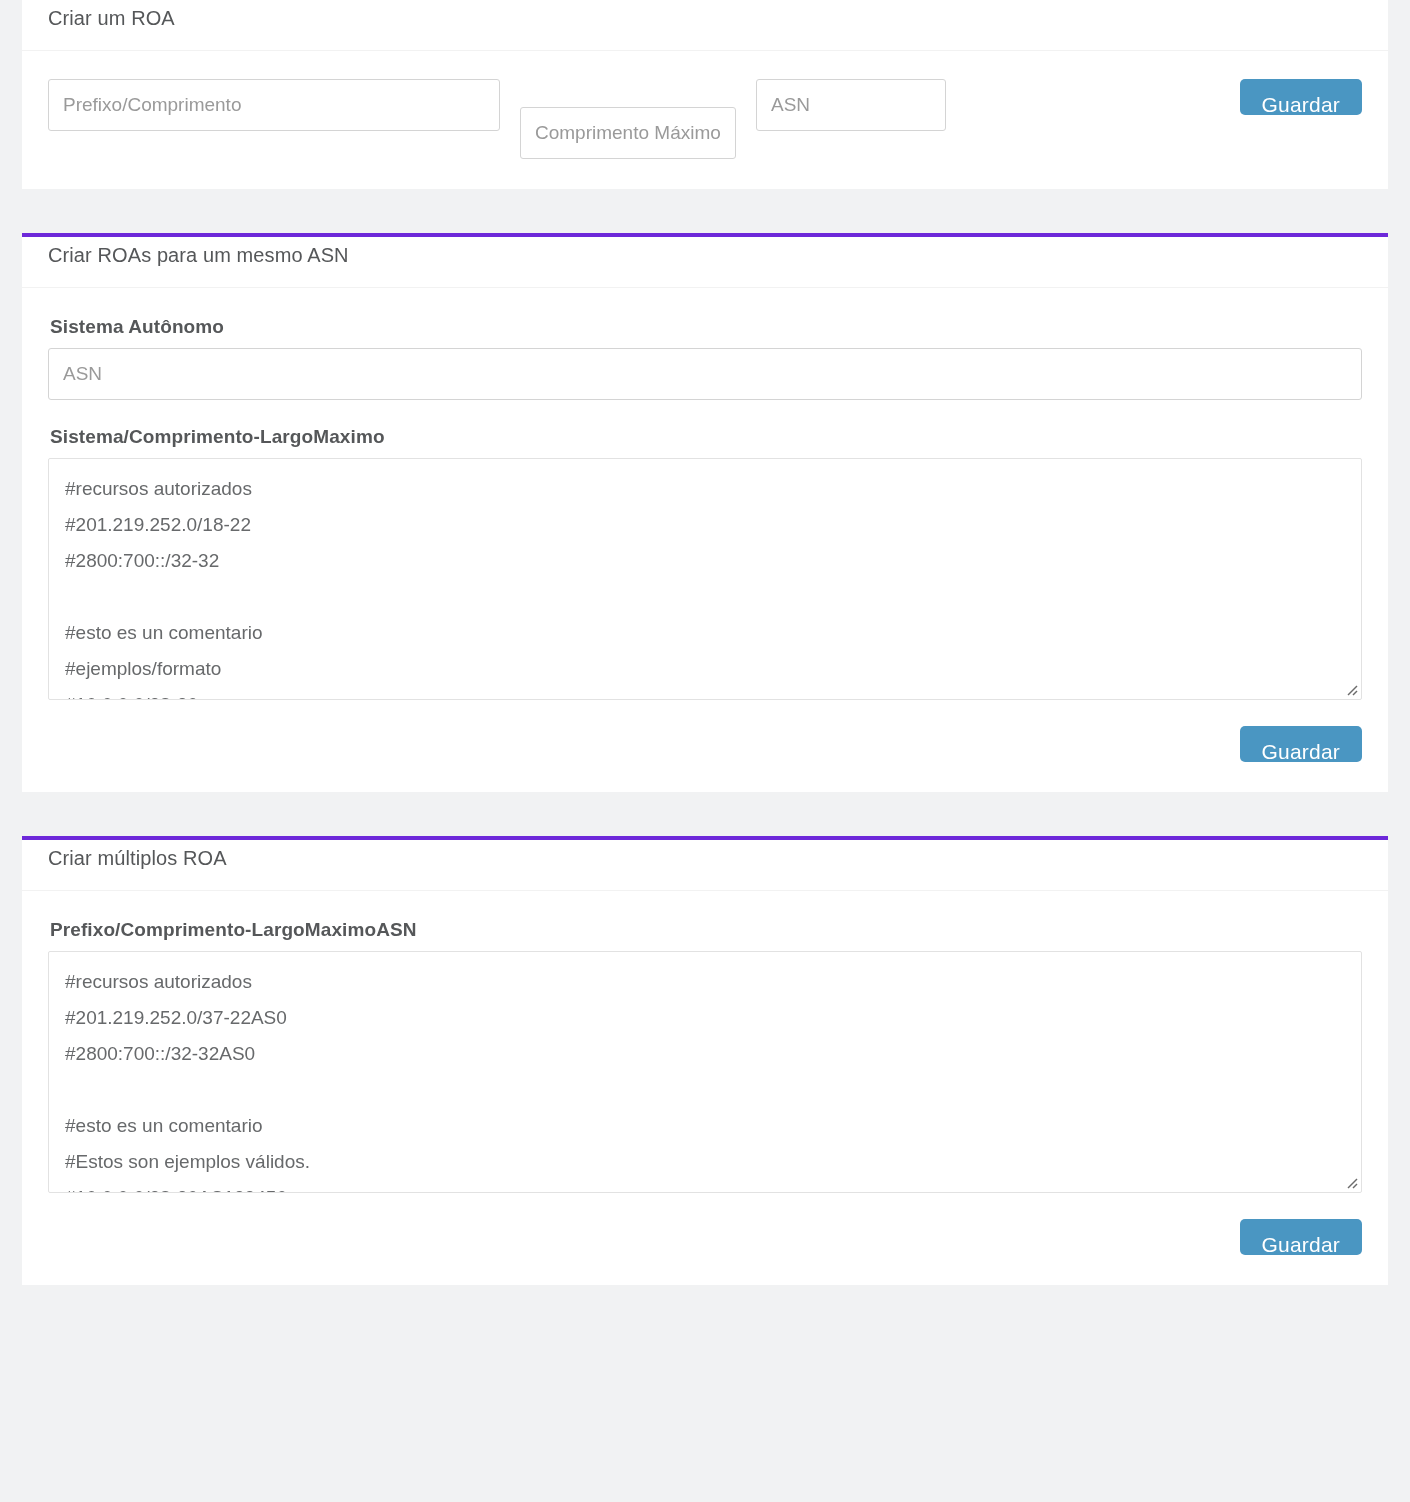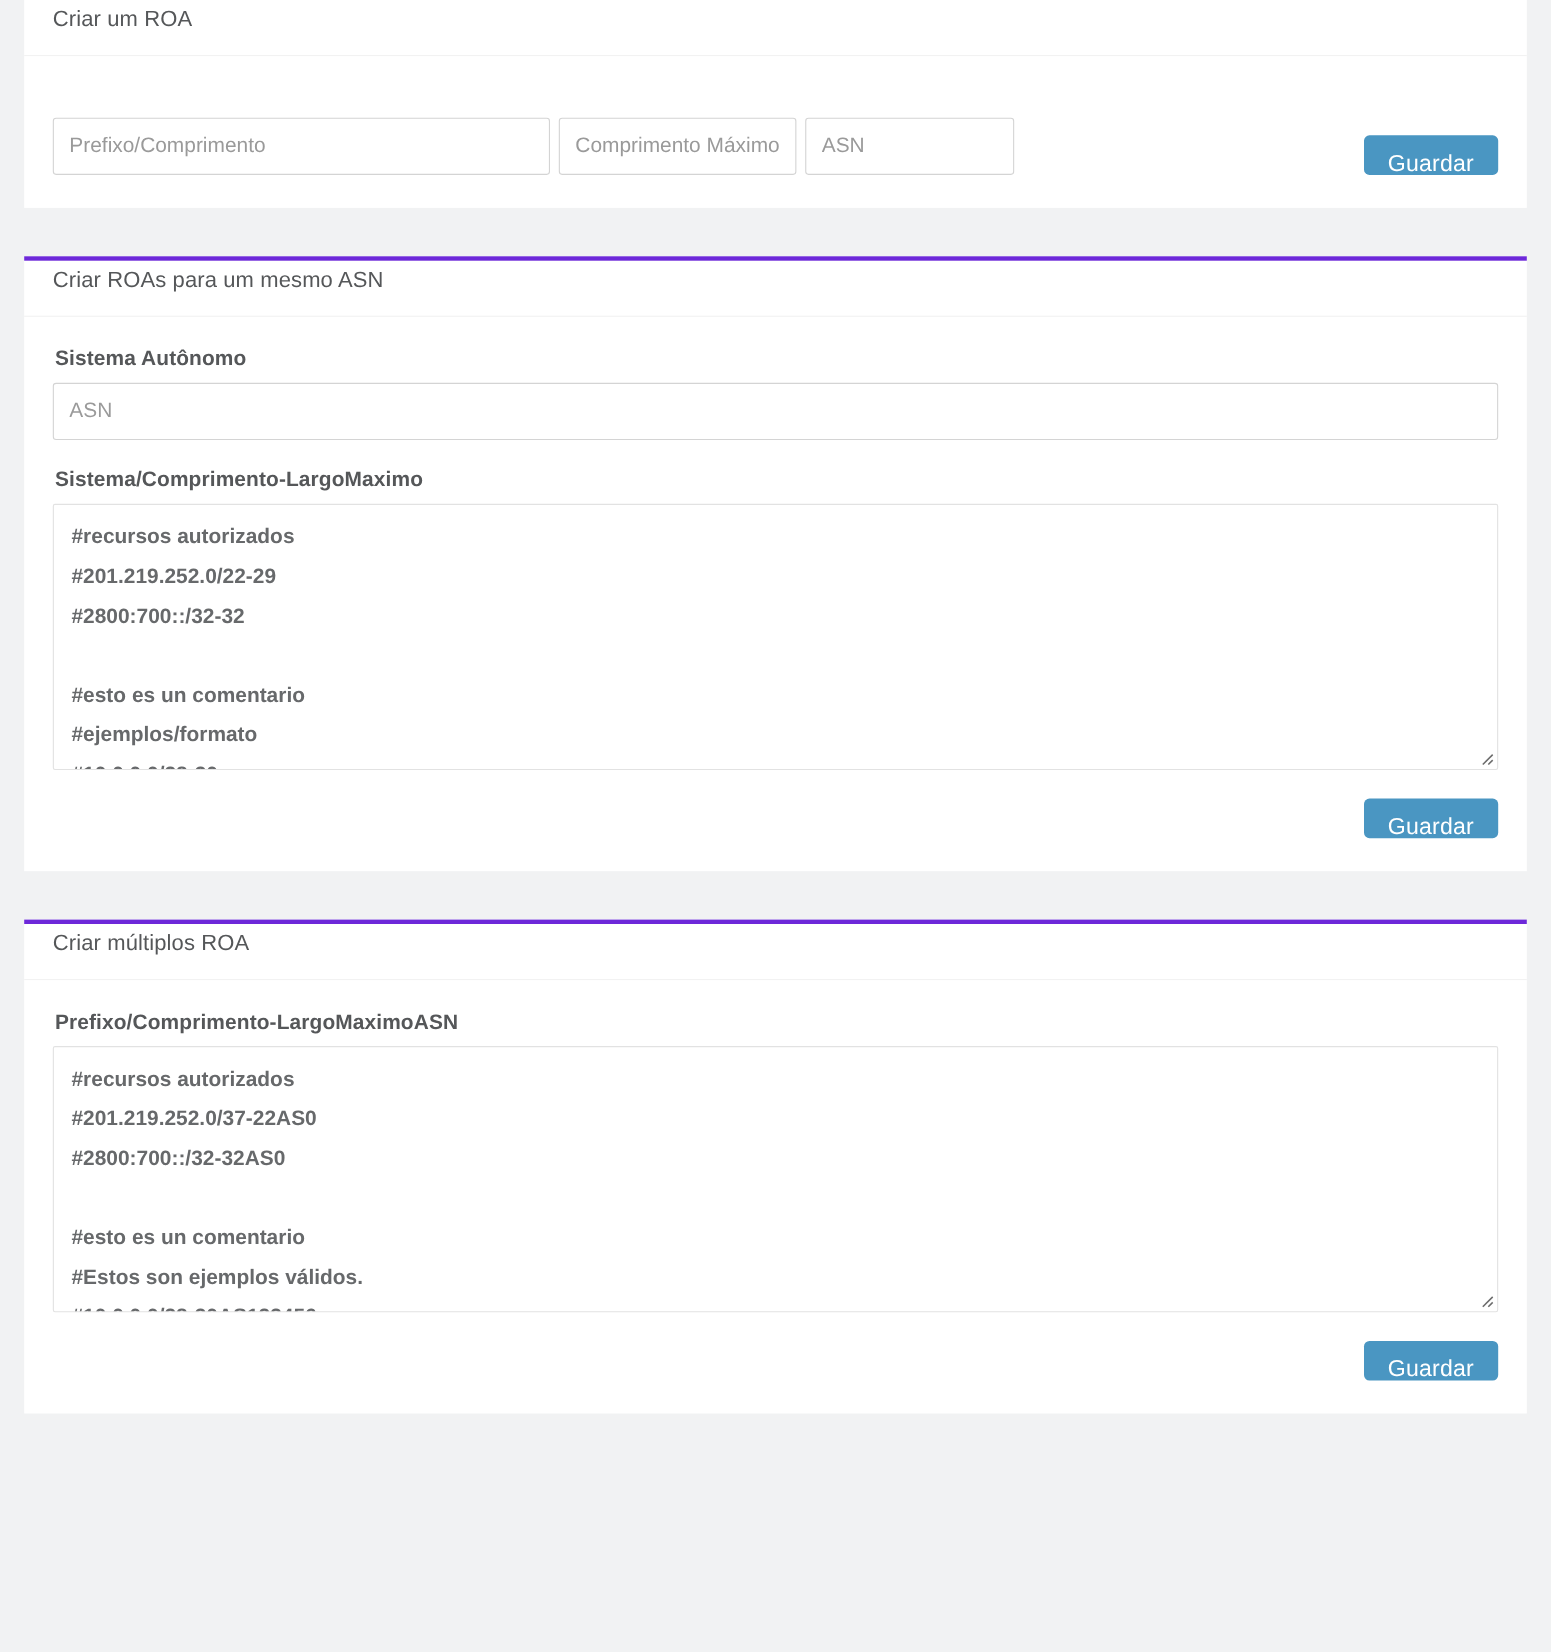--- a/index.html
+++ b/index.html
@@ -46,22 +46,22 @@
     line-height: 1.2;
     margin: 0;
   }
   .panel-body {
     padding: 28px 26px 30px 26px;
   }
 
   
   .inline-form {
     display: flex;
-    align-items: flex-end;
-    gap: 0;
+    align-items: flex-start;
+    gap: 12px;
   }
   .inline-form .field {
     margin-right: 8px;
   }
   .form-control {
     font-family: "Liberation Sans", sans-serif;
     font-size: 19px;
     color: #555759;
     background: #ffffff;
     border: 1px solid #d4d4d4;
@@ -110,21 +110,21 @@
     font-size: 19px;
     font-weight: bold;
     color: #555759;
     margin: 0 0 10px 2px;
     letter-spacing: 0.1px;
   }
 
   .form-control.block { width: 100%; display: block; }
 
   
-  .ta-wrap { position: relative; font-weight: bold; }
+  .ta-wrap { position: relative; }
   .textarea-box {
     width: 100%;
     border: 1px solid #e2e2e2;
     border-radius: 2px;
     background: #ffffff;
     height: 242px;
     overflow: hidden;
     padding: 12px 16px 0 16px;
     position: relative;
   }
@@ -185,21 +185,21 @@
       <div class="form-group">
         <label class="control-label">Sistema Autônomo</label>
         <input class="form-control block" type="text" placeholder="ASN" style="">
       </div>
 
       <div class="form-group">
         <label class="control-label">Sistema/Comprimento-LargoMaximo</label>
         <div class="ta-wrap">
           <div class="textarea-box tall">
             <div class="ta-line">#recursos autorizados</div>
-            <div class="ta-line">#201.219.252.0/22-29</div>
+            <div class="ta-line">#201.219.252.0/18-22</div>
             <div class="ta-line">#2800:700::/32-32</div>
             <div class="ta-line blank">&nbsp;</div>
             <div class="ta-line">#esto es un comentario</div>
             <div class="ta-line">#ejemplos/formato</div>
             <div class="ta-line">#10.0.0.0/28-30</div>
             <svg class="resize-handle" viewBox="0 0 16 16">
               <line x1="15" y1="6" x2="6" y2="15" stroke="#6b6b6b" stroke-width="1.4"></line>
               <line x1="15" y1="11" x2="11" y2="15" stroke="#6b6b6b" stroke-width="1.4"></line>
             </svg>
           </div>

